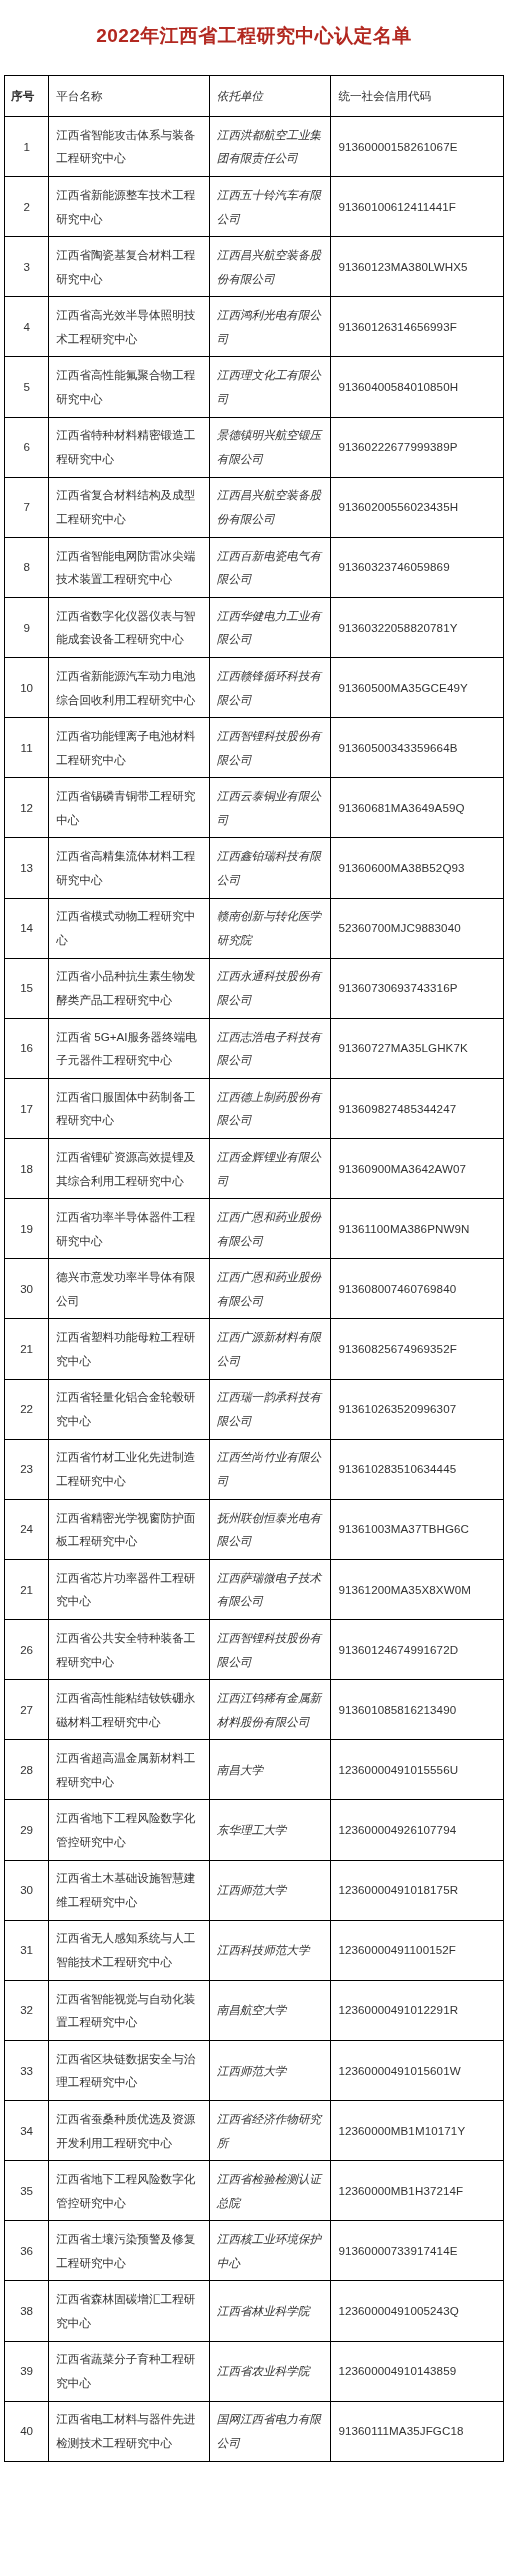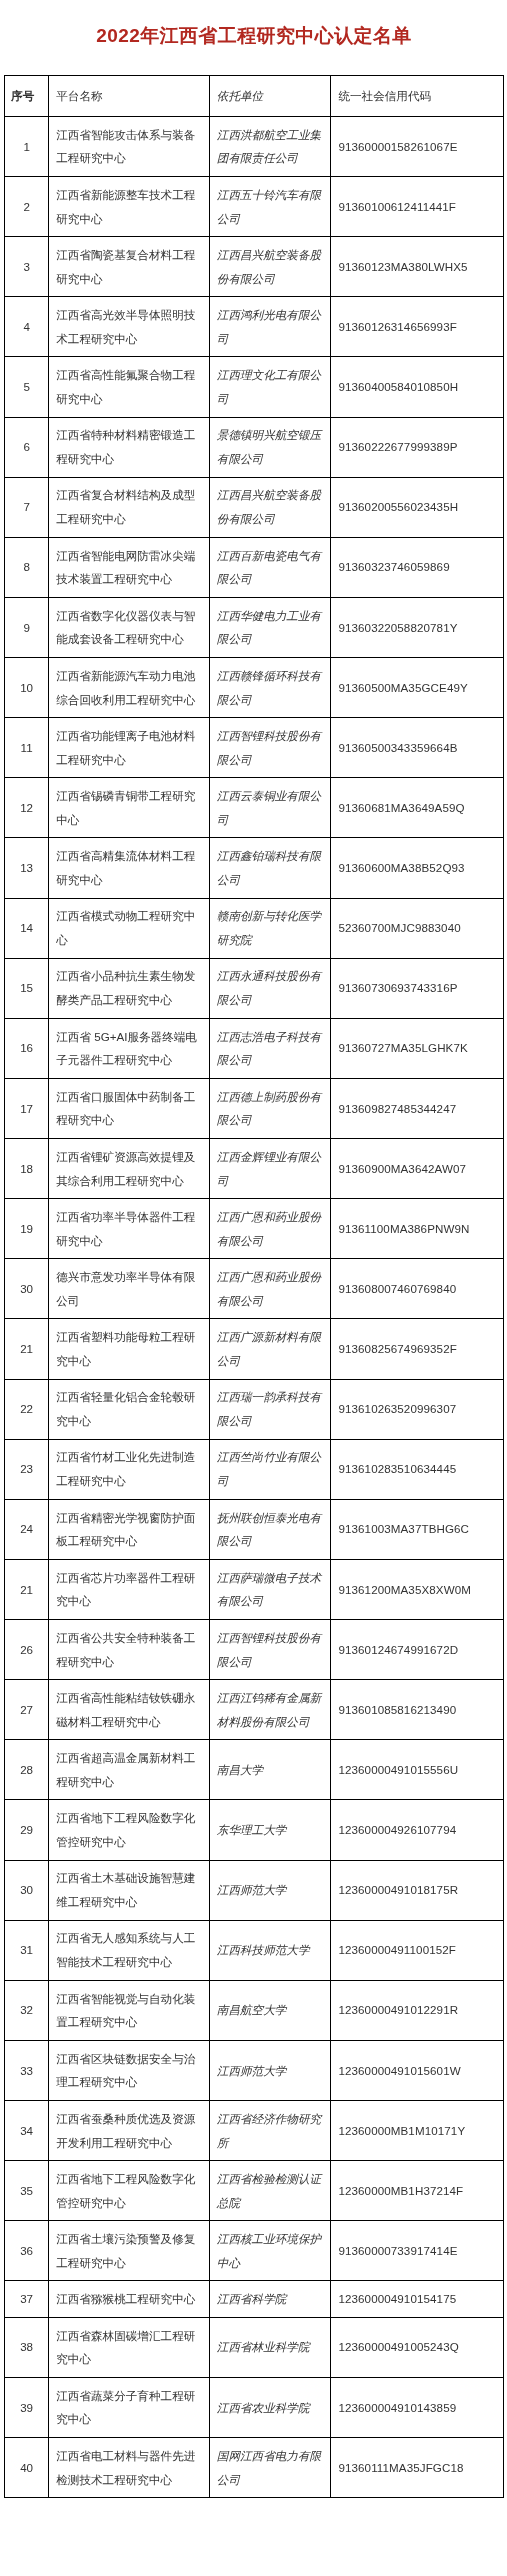--- a/index.html
+++ b/index.html
@@ -290,26 +290,20 @@
           <td class="col-unit">江西省检验检测认证总院</td>
           <td class="col-code">12360000MB1H37214F</td>
         </tr>
         <tr>
           <td class="col-seq">36</td>
           <td class="col-name">江西省土壤污染预警及修复工程研究中心</td>
           <td class="col-unit">江西核工业环境保护中心</td>
           <td class="col-code">91360000733917414E</td>
         </tr>
         <tr>
-          <td class="col-seq">37</td>
-          <td class="col-name">江西省猕猴桃工程研究中心</td>
-          <td class="col-unit">江西省科学院</td>
-          <td class="col-code">123600004910154175</td>
-        </tr>
-        <tr>
           <td class="col-seq">38</td>
           <td class="col-name">江西省森林固碳增汇工程研究中心</td>
           <td class="col-unit">江西省林业科学院</td>
           <td class="col-code">12360000491005243Q</td>
         </tr>
         <tr>
           <td class="col-seq">39</td>
           <td class="col-name">江西省蔬菜分子育种工程研究中心</td>
           <td class="col-unit">江西省农业科学院</td>
           <td class="col-code">123600004910143859</td>

